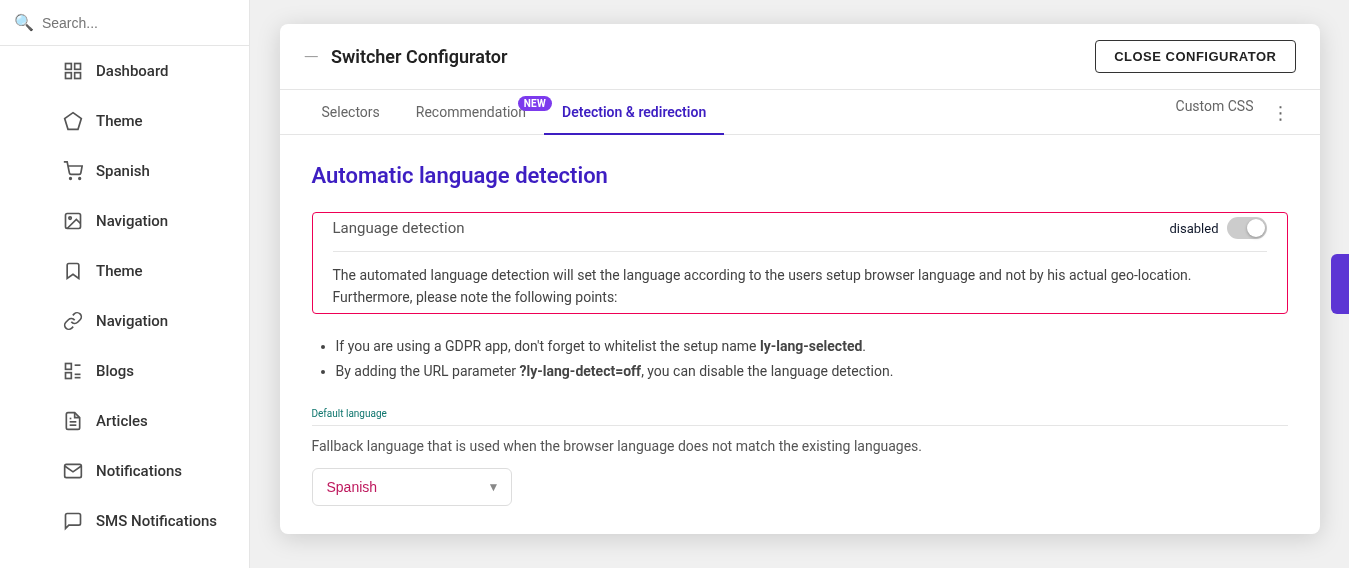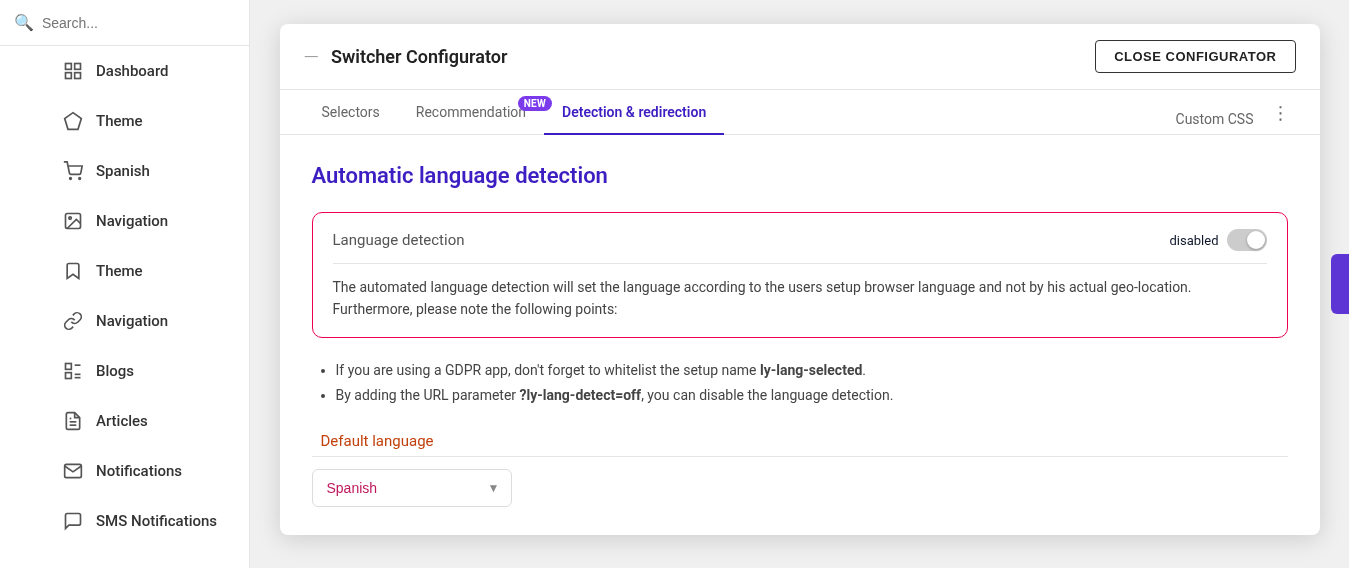--- a/index.html
+++ b/index.html
@@ -167,21 +167,21 @@
       top: 6px;
       right: -8px;
       letter-spacing: 0.3px;
     }
     .tab-recommendation {
       position: relative;
     }
     .panel-tabs-right {
       margin-left: auto;
       display: flex;
-      align-items: flex-end;
+      align-items: flex-start;
       gap: 12px;
     }
     .custom-css-link {
       font-size: 14px;
       color: #666;
       cursor: pointer;
     }
     .panel-menu-dots {
       font-size: 18px;
       color: #666;
@@ -198,22 +198,22 @@
     .section-title {
       font-size: 22px;
       font-weight: 600;
       color: #3d1ec2;
       margin-bottom: 24px;
     }
 
     
     .detection-box {
       border: 1.5px solid #e05;
-      border-radius: 10px;
-      padding: 16px 20px;
+      border-radius: 4px;
+      padding: 4px 20px;
       margin-bottom: 20px;
       position: relative;
     }
     .detection-box-header {
       display: flex;
       align-items: center;
       justify-content: space-between;
       margin-bottom: 12px;
     }
     .detection-label {
@@ -269,24 +269,23 @@
       font-size: 14px;
       color: #444;
       line-height: 1.8;
     }
     .bullet-list li strong {
       font-weight: 700;
     }
 
     
     .default-lang-title {
-      font-size: 15px;
-      color: #c2410c;
+      font-size: 10px;
+      color: #0f766e;
       margin-bottom: 6px;
-      margin-left: 9px;
     }
     .default-lang-divider {
       border: none;
       border-top: 1px solid #e5e5e5;
       margin-bottom: 12px;
     }
     .fallback-description {
       font-size: 14px;
       color: #555;
       margin-bottom: 14px;
@@ -483,20 +482,21 @@
           <span>If you are using a GDPR app, don't forget to whitelist the setup name </span><strong>ly-lang-selected</strong><span>.</span>
         </li>
         <li>
           <span>By adding the URL parameter </span><strong>?ly-lang-detect=off</strong><span>, you can disable the language detection.</span>
         </li>
       </ul>
 
       <div>
         <div class="default-lang-title">Default language</div>
         <hr class="default-lang-divider">
+        <p class="fallback-description">Fallback language that is used when the browser language does not match the existing languages.</p>
         <div class="language-select-wrapper">
           <select class="language-select">
             <option value="spanish" selected="">Spanish</option>
             <option value="english">English</option>
             <option value="french">French</option>
             <option value="german">German</option>
             <option value="italian">Italian</option>
           </select>
           <span class="select-chevron">▼</span>
         </div>

